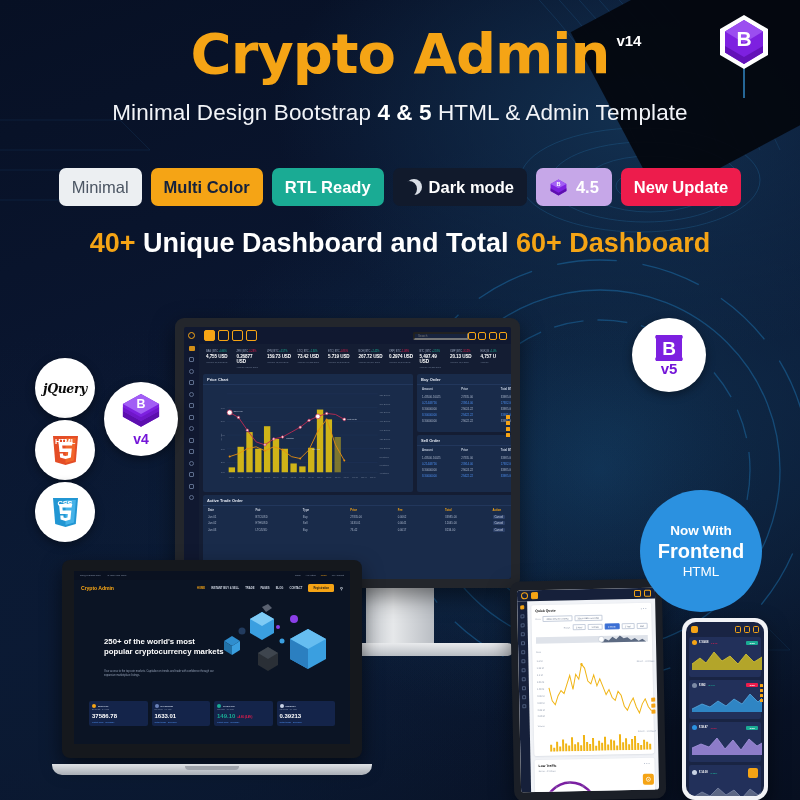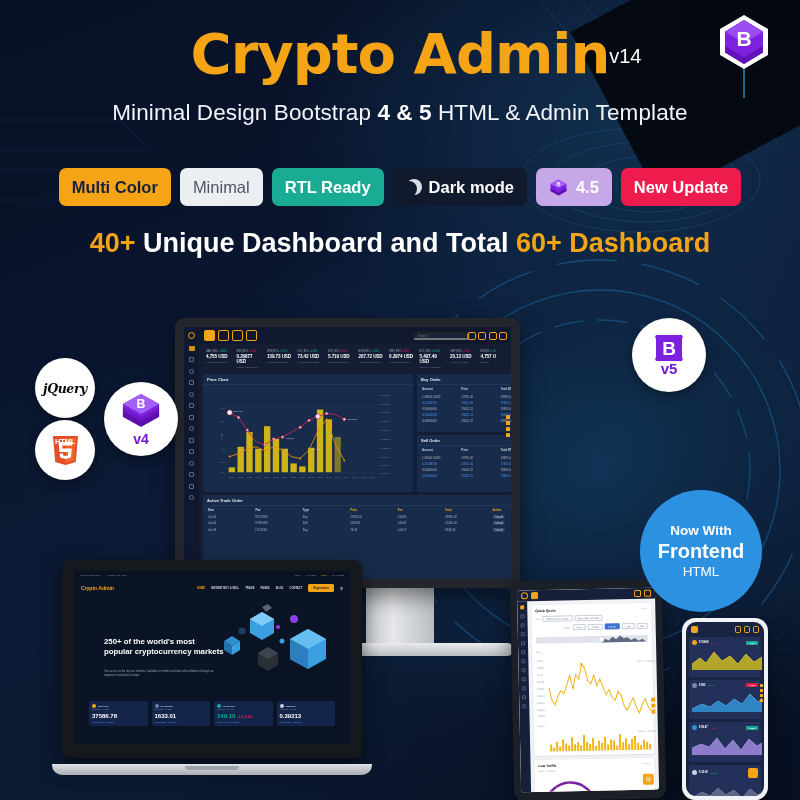--- a/index.html
+++ b/index.html
@@ -20,21 +20,21 @@
   .bgsvg { position:absolute; inset:0; }
   .corner-dark { position:absolute; top:-40px; right:-60px; width:260px; height:190px;
                  background:#04070f; transform:rotate(-28deg); opacity:.95; }
   .corner-dark2 { position:absolute; top:0; right:0; width:120px; height:40px; background:#04070f; }
 
   
   .hdr { position:absolute; top:0; left:0; width:800px; text-align:center; z-index:20; }
   .title-wrap { position:relative; display:inline-block; margin-top:26px; }
   .title { font-family:"DejaVu Sans", sans-serif; font-weight:bold; font-size:56px;
            color:#f5a415; letter-spacing:-1px; line-height:1; }
-  .ver { position:absolute; top:19px; right:-32px; font-size:20px; color:#ffffff; font-weight:400; }
+  .ver { position:absolute; top:6px; right:-32px; font-size:15px; color:#ffffff; font-weight:700; }
   .subtitle { margin-top:18px; font-size:22.5px; color:#f2f4f8; font-weight:400; letter-spacing:.1px; }
   .subtitle b { font-weight:bold; color:#ffffff; }
 
   
   .badges { position:absolute; top:168px; left:0; width:800px; z-index:20;
             display:flex; justify-content:center; align-items:center; gap:9px; }
   .badge { height:38px; border-radius:7px; display:flex; align-items:center; justify-content:center;
            padding:0 13px; font-size:16.5px; white-space:nowrap; font-weight:500; }
   .b-multi { background:#f5a415; color:#14213d; font-weight:600; }
   .b-minimal { background:#eceff2; color:#4b5563; }
@@ -305,25 +305,25 @@
     <g transform="translate(32,30)">
       <path d="M0,-27 L24,-13 L24,13 L0,27 L-24,13 L-24,-13 Z" fill="#ffffff"></path>
       <path d="M0,-22 L19,-10.5 L19,10.5 L0,22 L-19,10.5 L-19,-10.5 Z" fill="#7d20e0"></path>
       <path d="M0,-22 L19,-10.5 L0,1 L-19,-10.5 Z" fill="#9b4ef0"></path>
       <path d="M-19,4 L0,15 L19,4 L19,10.5 L0,22 L-19,10.5 Z" fill="#6311b8"></path>
       <text x="0" y="4" text-anchor="middle" font-family="Liberation Sans, sans-serif" font-size="21" font-weight="bold" fill="#ffffff">B</text>
     </g>
   </svg>
 
   <div class="badges">
+    <div class="badge b-minimal">
+      <span>Minimal</span>
+    </div>
     <div class="badge b-multi">
       <span>Multi Color</span>
-    </div>
-    <div class="badge b-minimal">
-      <span>Minimal</span>
     </div>
     <div class="badge b-rtl">
       <span>RTL Ready</span>
     </div>
     <div class="badge b-dark">
       <span class="moon"></span>
       <span>Dark mode</span>
     </div>
     <div class="badge b-45">
       <svg class="bscube" viewBox="0 0 24 24">
@@ -687,20 +687,30 @@
     <span class="jq-txt">jQuery</span>
   </div>
   <div class="tc tc-html">
     <div class="shield">
       <svg viewBox="0 0 27 31" style="position:absolute;inset:0">
         <path d="M1,1 L26,1 L23.8,27 L13.5,30 L3.2,27 Z" fill="#e44d26"></path>
         <path d="M13.5,3 L23.9,3 L22,25.6 L13.5,28 Z" fill="#f16529"></path>
         <path d="M6.5,7 L20.5,7 L20.1,10.5 L10.2,10.5 L10.5,13.5 L19.8,13.5 L18.9,22.5 L13.5,24 L8.1,22.5 L7.8,18.5 L11,18.5 L11.2,20.5 L13.5,21.1 L15.9,20.5 L16.2,17 L7.5,17 Z" fill="#ffffff"></path>
       </svg>
       <span class="shield-lbl">HTML</span>
+    </div>
+  </div>
+  <div class="tc tc-css">
+    <div class="shield">
+      <svg viewBox="0 0 27 31" style="position:absolute;inset:0">
+        <path d="M1,1 L26,1 L23.8,27 L13.5,30 L3.2,27 Z" fill="#2196d3"></path>
+        <path d="M13.5,3 L23.9,3 L22,25.6 L13.5,28 Z" fill="#45b2e8"></path>
+        <path d="M7,7 L20,7 L19.6,10.4 L10.4,10.4 L10.7,13.4 L19.3,13.4 L18.4,22.4 L13.5,24 L8.6,22.4 L8.3,18.4 L11.4,18.4 L11.6,20.4 L13.5,21 L15.5,20.4 L15.8,17 L8,17 Z" fill="#ffffff"></path>
+      </svg>
+      <span class="shield-lbl">CSS</span>
     </div>
   </div>
   <div class="tc tc-bs4">
     <svg style="width:42px;height:40px" viewBox="0 0 44 42">
       <path d="M22,2 L41,12.5 L41,26 L22,36.5 L3,26 L3,12.5 Z" fill="#7d20e0"></path>
       <path d="M22,2 L41,12.5 L22,23 L3,12.5 Z" fill="#a25ef5"></path>
       <path d="M3,20 L22,30.5 L41,20 L41,26 L22,36.5 L3,26 Z" fill="#5d0fae"></path>
       <path d="M3,16 L22,26.5 L41,16 L41,20 L22,30.5 L3,20 Z" fill="#6f17c9"></path>
       <text x="22" y="17" text-anchor="middle" font-size="13" font-weight="bold" fill="#fff" font-family="Liberation Sans, sans-serif">B</text>
     </svg>

